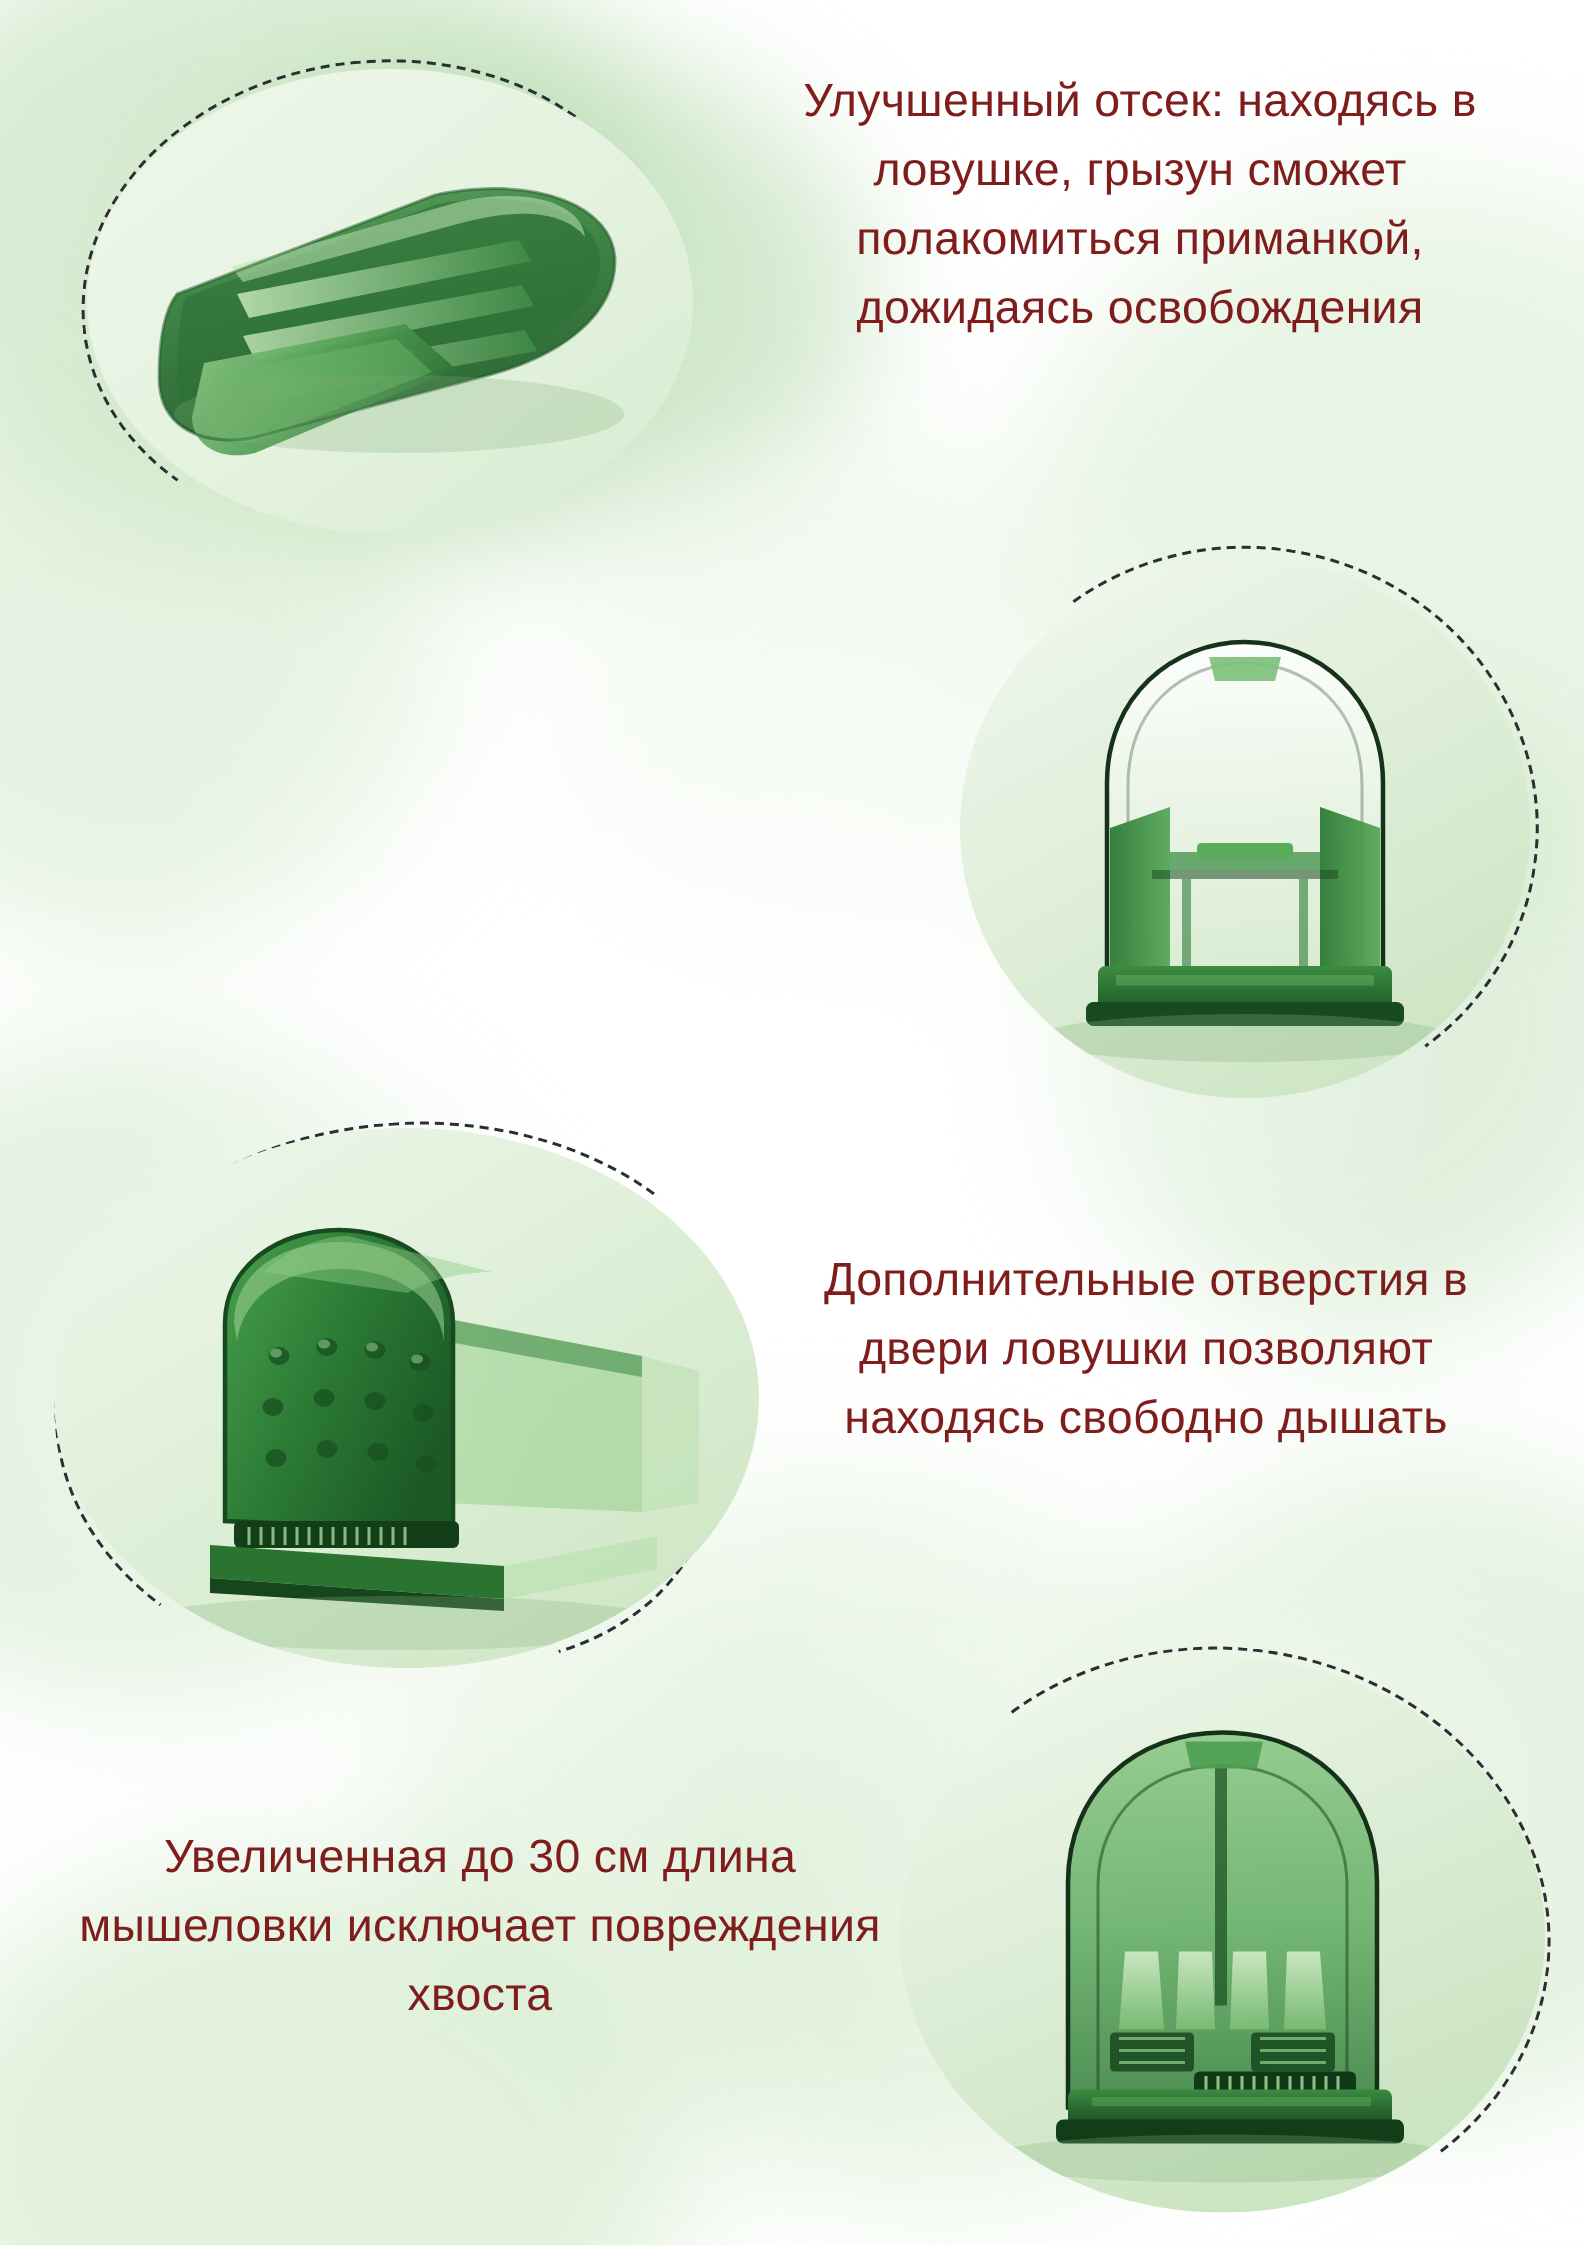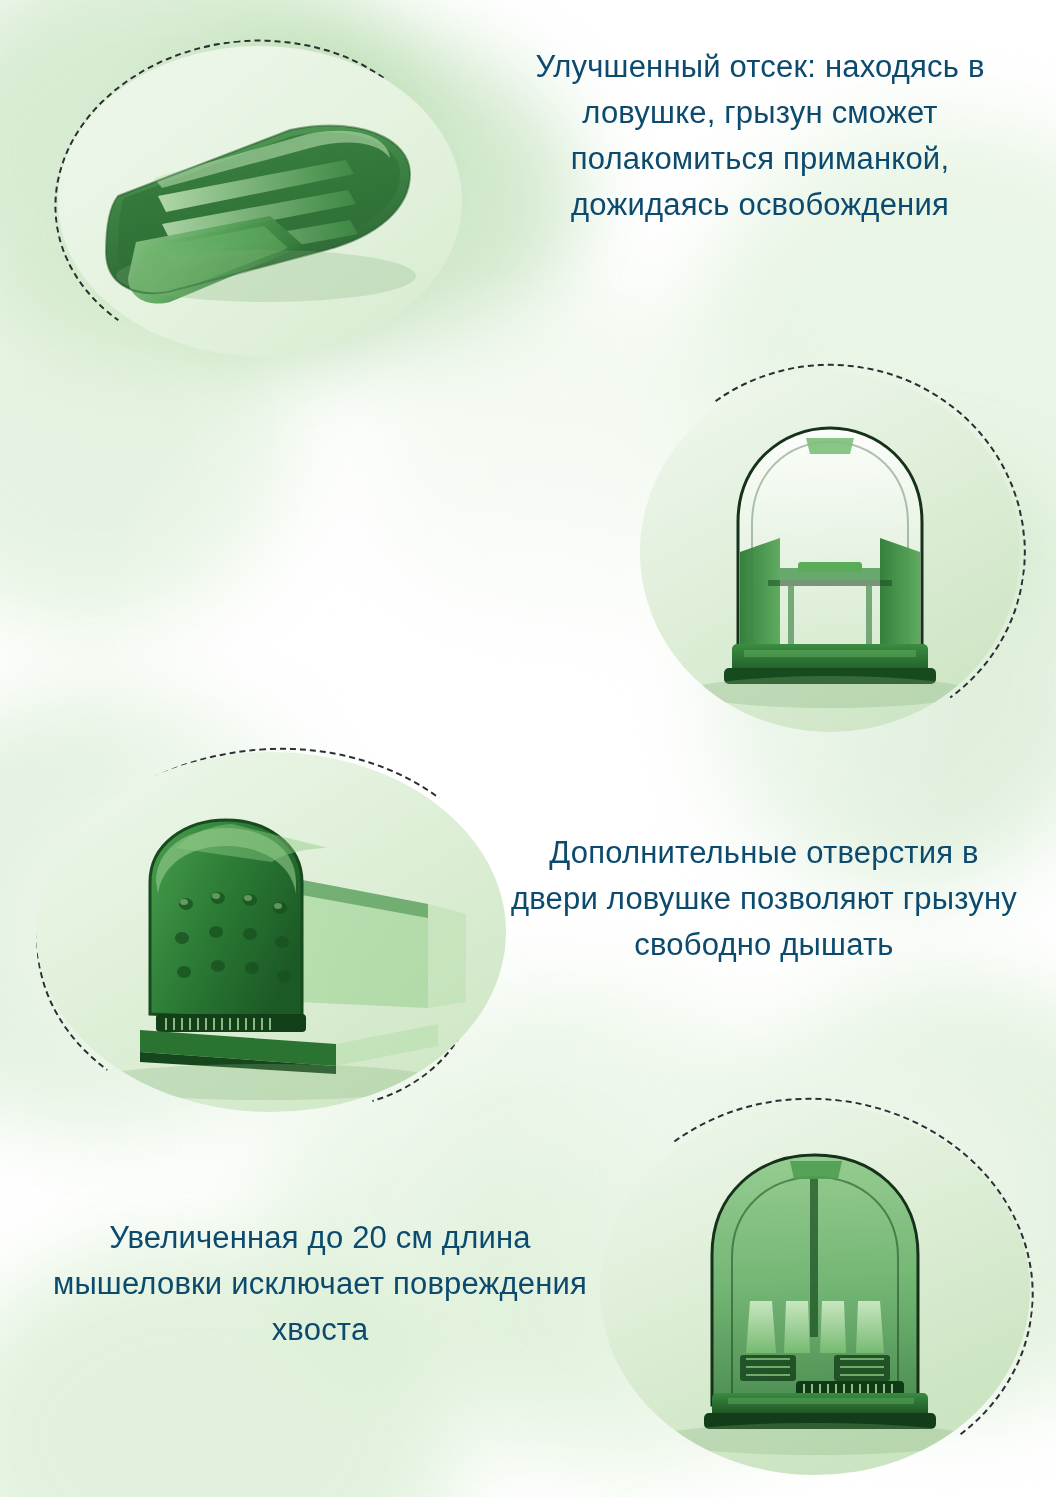--- a/index.html
+++ b/index.html
@@ -46,21 +46,21 @@
     background:
       radial-gradient(ellipse 60% 40% at 50% 46%, rgba(255,255,255,.86), rgba(255,255,255,0) 70%),
       radial-gradient(ellipse 50% 30% at 18% 62%, rgba(255,255,255,.7), rgba(255,255,255,0) 70%),
       radial-gradient(ellipse 45% 26% at 78% 80%, rgba(255,255,255,.55), rgba(255,255,255,0) 72%);
   }
 
   
   .caption {
     position: absolute;
     text-align: center;
-    color: #0c4a6e;
+    color: #7f1d1d;
     font-size: 31px;
     line-height: 1.48;
     letter-spacing: .2px;
     font-weight: 400;
   }
   .cap1 { left: 500px; top: 44px;  width: 520px; }
   .cap2 { left: 42px;  top: 462px; width: 545px; }
   .cap3 { left: 508px; top: 830px; width: 512px; }
   .cap4 { left: 50px;  top: 1215px;width: 540px; }
 
@@ -289,21 +289,21 @@
         </g>
 
         <path d="M104 278 L300 292 L300 314 L104 300 Z" fill="#2a7331"></path>
         <path d="M104 300 L300 314 L300 322 L104 310 Z" fill="#15461c"></path>
         <path d="M300 292 L402 272 L402 294 L300 314 Z" fill="#b8ddae" opacity=".6"></path>
         <ellipse cx="230" cy="330" rx="180" ry="18" fill="#86b37f" opacity=".28"></ellipse>
       </g>
     </svg>
   </div>
 
-  <div class="caption cap3">Дополнительные отверстия в двери ловушке позволяют грызуну свободно дышать</div>
+  <div class="caption cap3">Дополнительные отверстия в двери ловушки позволяют находясь свободно дышать</div>
 
   <div class="dash-ring ring4a"></div>
   <div class="dash-ring ring4b"></div>
   <div class="photo p4">
     <svg class="prod" viewBox="0 0 430 370" width="430" height="370" aria-hidden="true">
       <defs>
         <clipPath id="c4">
             <ellipse cx="215" cy="185" rx="215" ry="185"></ellipse>
           </clipPath>
         <linearGradient id="g4bg" x1="0" y1="0" x2="0.5" y2="1">
@@ -356,15 +356,15 @@
         </g>
 
         <rect x="112" y="288" width="216" height="26" rx="5" fill="url(#gbase4)"></rect>
         <rect x="104" y="308" width="232" height="16" rx="5" fill="#123d18"></rect>
         <rect x="128" y="293" width="186" height="6" fill="#67b364" opacity=".4"></rect>
         <ellipse cx="215" cy="334" rx="160" ry="16" fill="#85b27e" opacity=".28"></ellipse>
       </g>
     </svg>
   </div>
 
-  <div class="caption cap4">Увеличенная до 20 см длина мышеловки исключает повреждения хвоста</div>
+  <div class="caption cap4">Увеличенная до 30 см длина мышеловки исключает повреждения хвоста</div>
 
 </div>
 
 </body></html>

